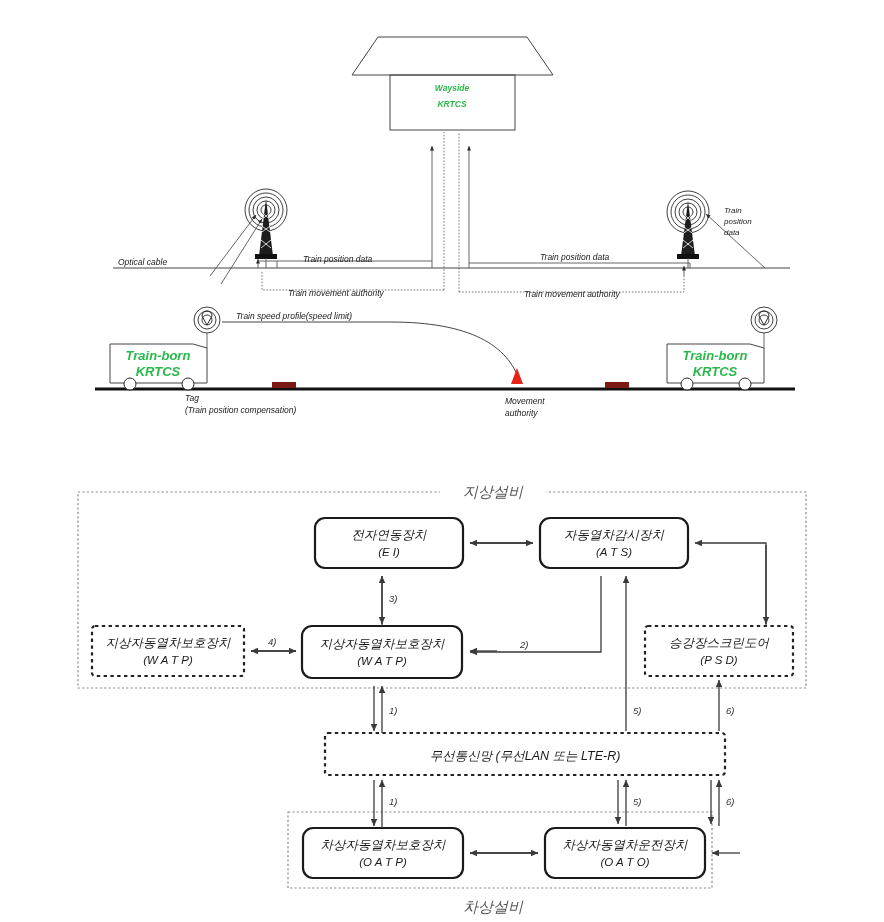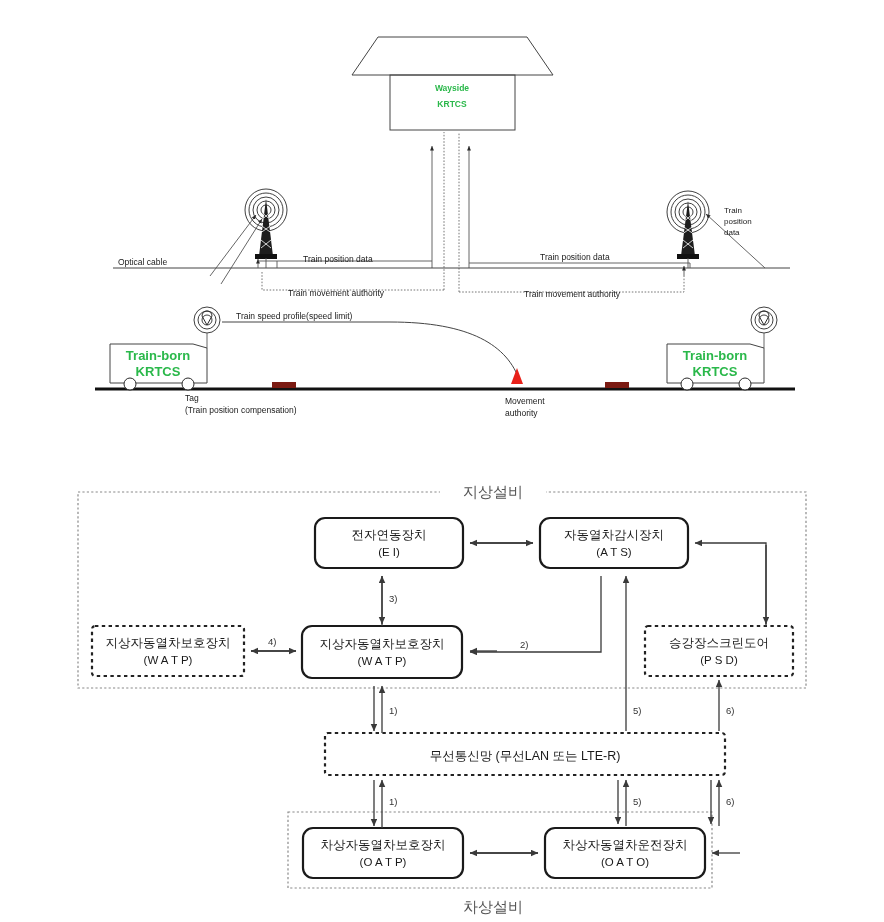--- a/index.html
+++ b/index.html
@@ -7,20 +7,21 @@
   body{
     font-family:"Liberation Sans","DejaVu Sans",sans-serif;
     color:#1a1a1a;
   }
   #page{
     position:relative;
     width:884px;
     height:922px;
     overflow:hidden;
     background:#ffffff;
+    font-style:italic;
   }
   svg.layer{
     position:absolute;
     left:0; top:0;
     width:884px;
     height:922px;
   }
   .txt{
     font-family:"Liberation Sans","DejaVu Sans",sans-serif;
     fill:#1a1a1a;

